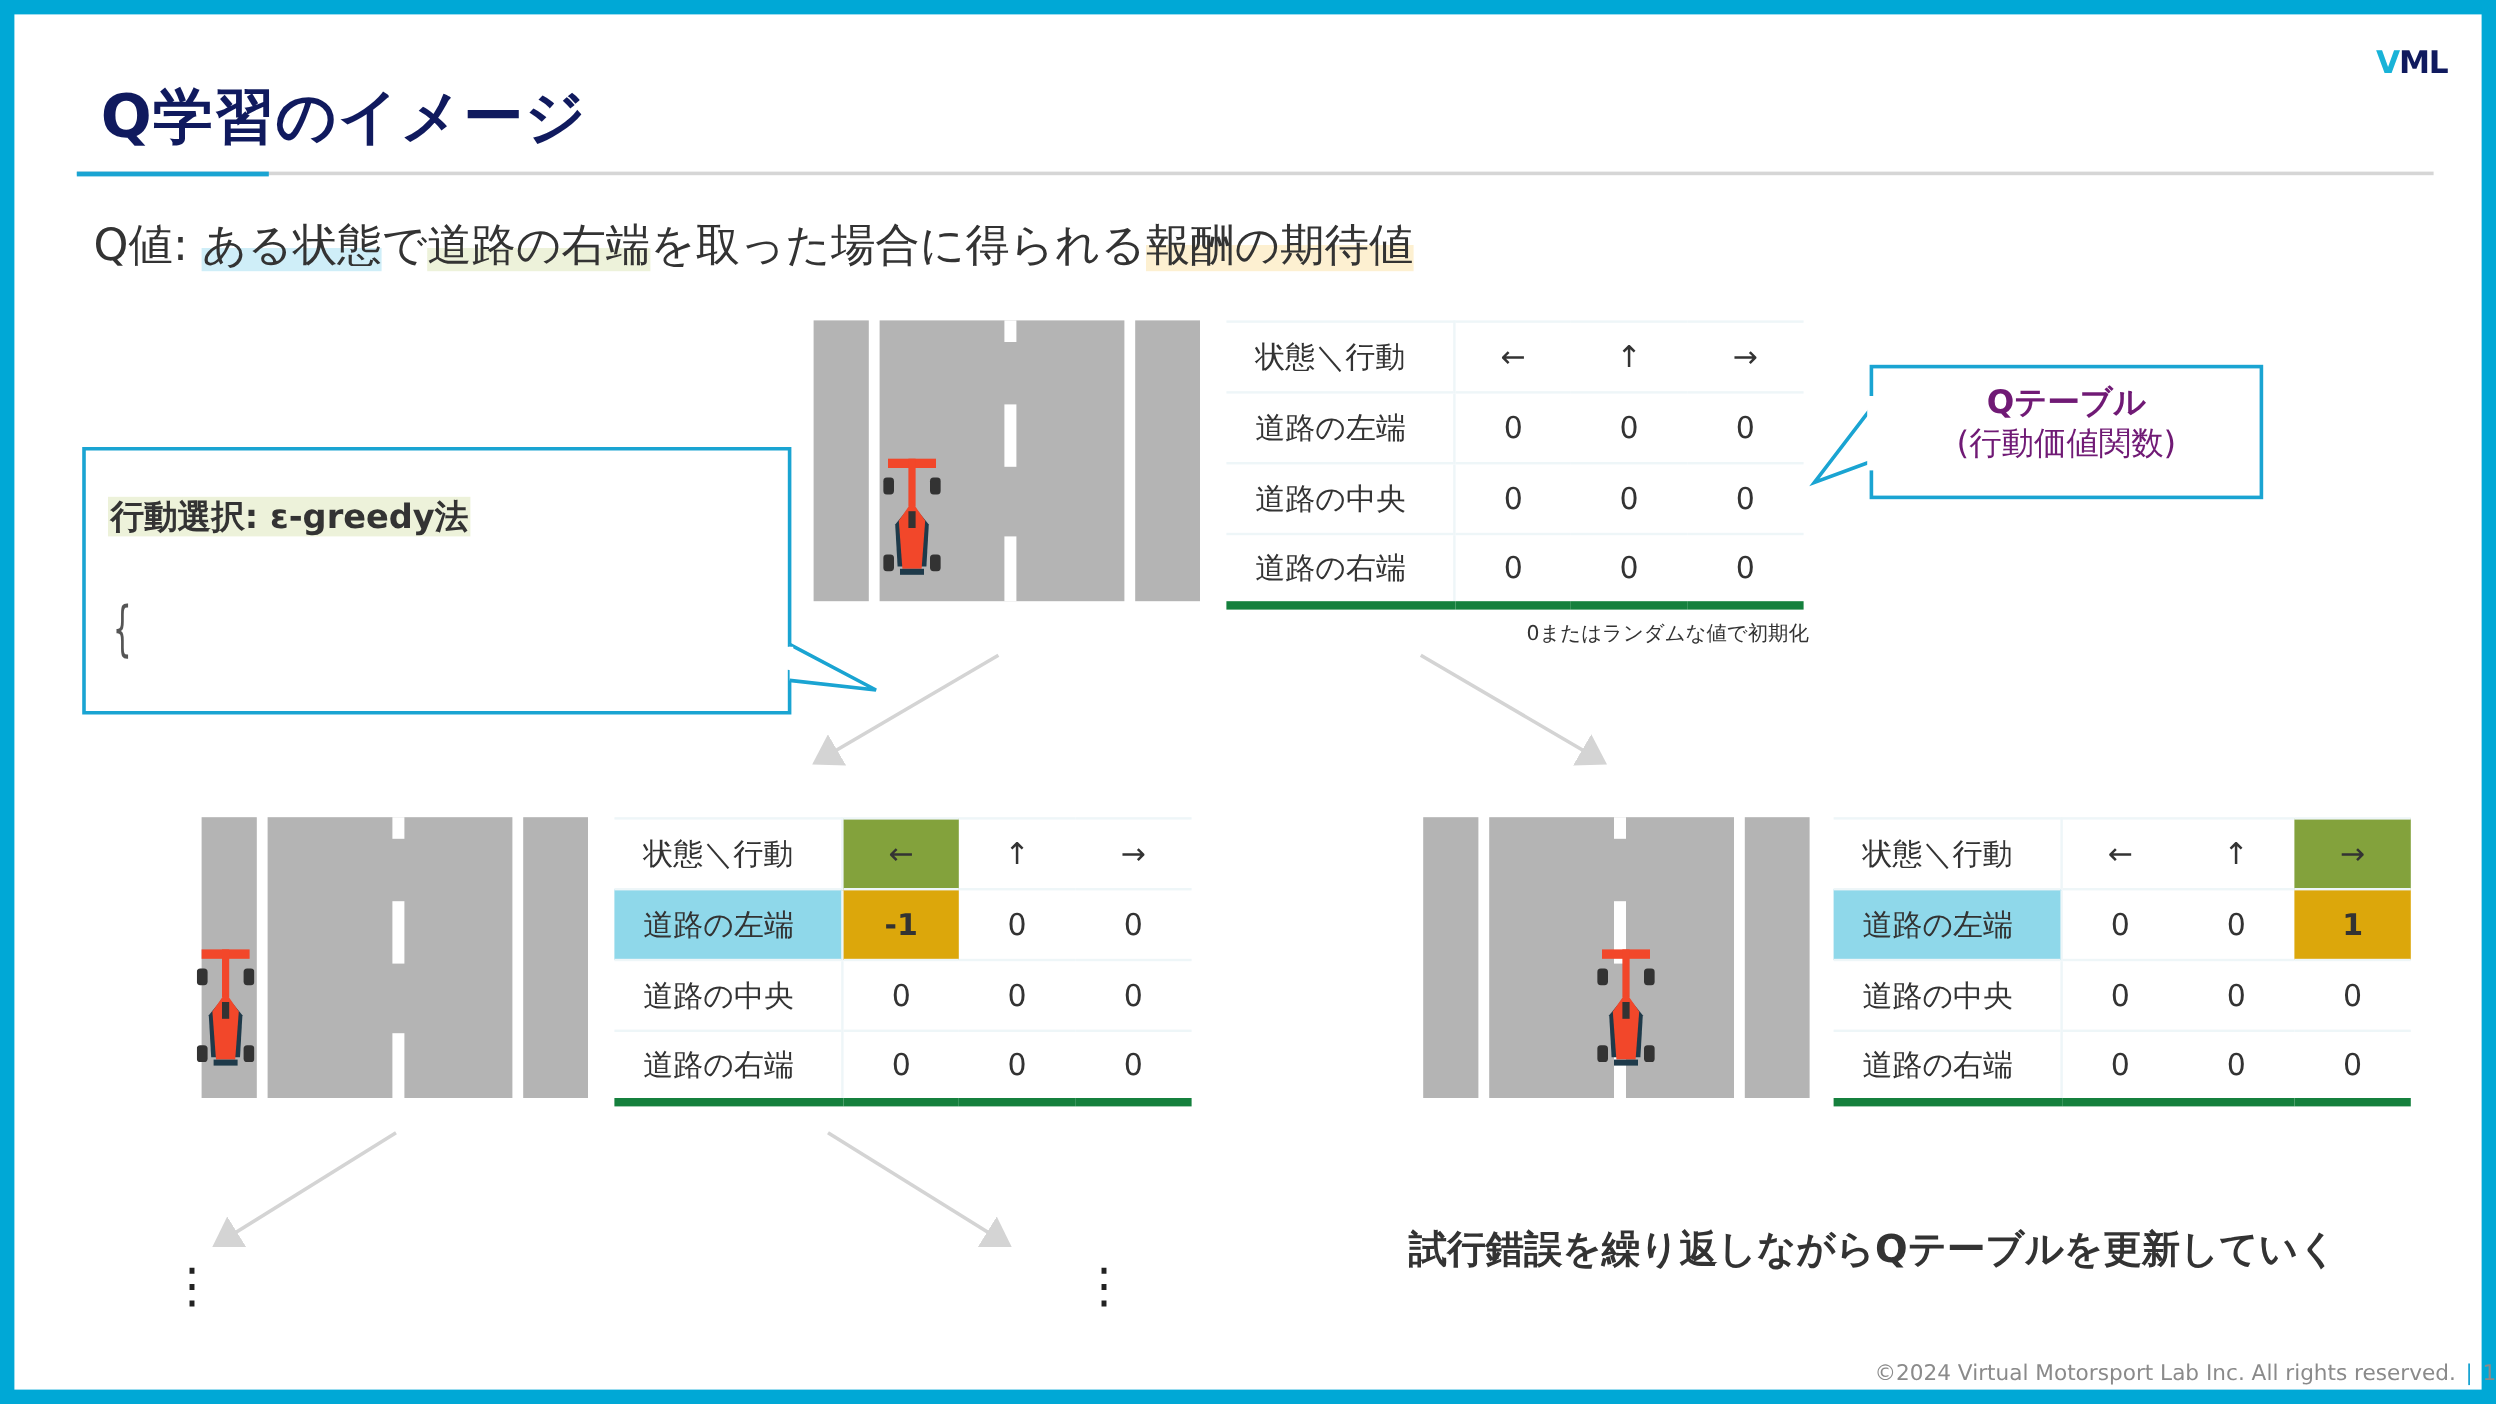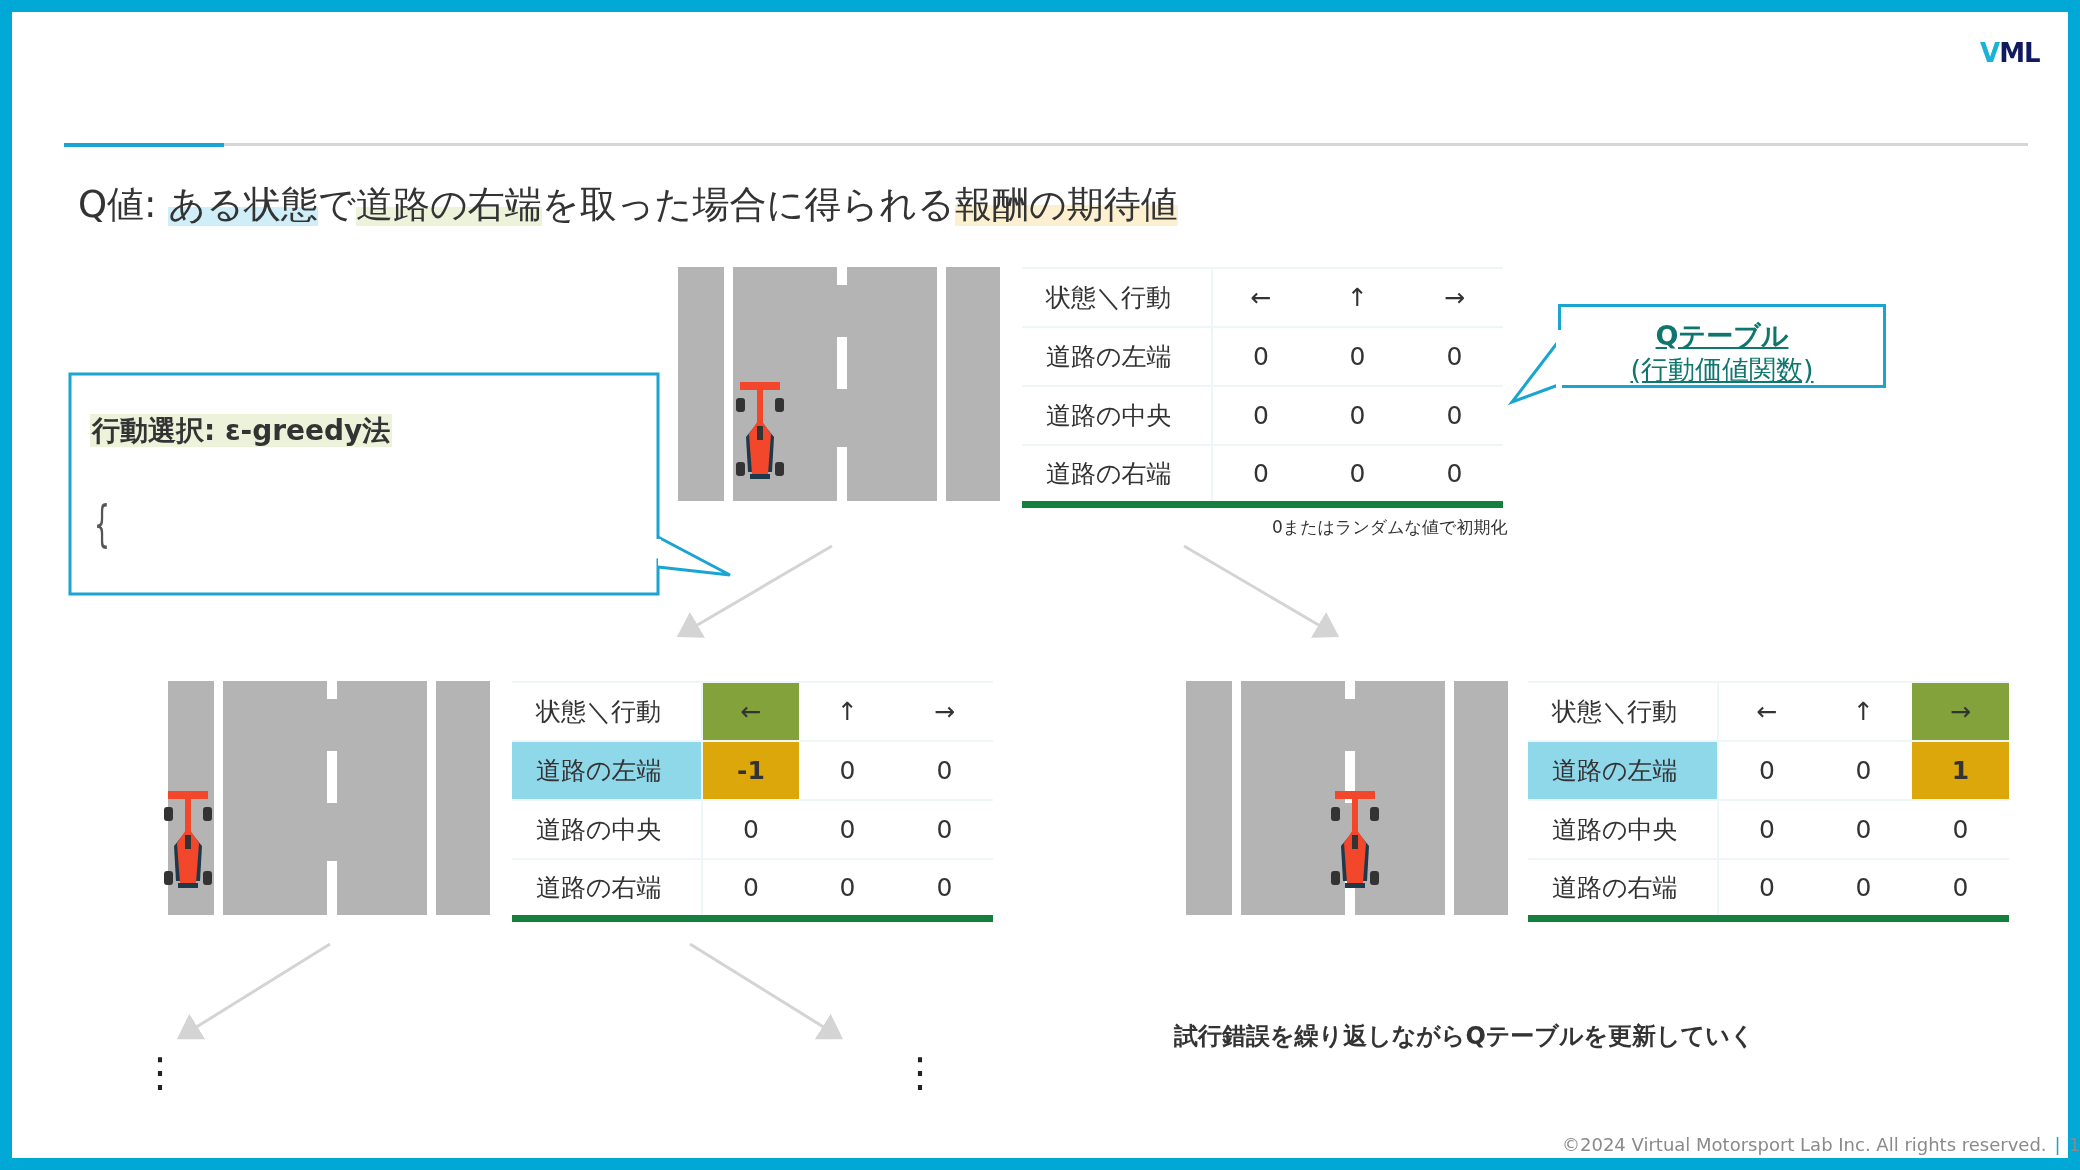--- a/index.html
+++ b/index.html
@@ -34,39 +34,40 @@
   .qt td { height: 59px; text-align: center; border-top: 2px solid #eef6f8; }
   .qt tr:last-child td { border-bottom: 7px solid #15803d; }
   .qt td.st { width: 190px; text-align: left; padding-left: 24px; border-right: 2px solid #eef6f8; }
   .qt td.val { width: 97px; }
   .qt .hl-head { background: #83a23c; }
   .qt .hl-state { background: #8fd8ea; }
   .qt .hl-cell { background: #dca70b; font-weight: bold; }
 
   .note-init { left: 1260px; top: 504px; font-size: 17px; color: #333; }
 
-  .bubble-q { left: 1546px; top: 292px; width: 328px; height: 84px; border: 3px solid #1aa4d2; text-align: center; font-size: 27px; color: #0f766e; padding-top: 12px; line-height: 34px; background: #fff; text-decoration: underline; }
+  .bubble-q { left: 1546px; top: 292px; width: 328px; height: 112px; border: 3px solid #1aa4d2; text-align: center; font-size: 27px; color: #701a75; padding-top: 12px; line-height: 34px; background: #fff; }
   .bubble-q .b { font-weight: bold; }
 
   .bubble-e { left: 56px; top: 360px; width: 604px; height: 224px; }
   .bubble-e-text { left: 78px; top: 400px; font-size: 28px; color: #333; }
   .eg-title { font-weight: bold; font-size: 28px; background: #edf2da; padding: 0 2px; }
   .eg-lines { left: 90px; top: 470px; font-size: 29px; color: #333; line-height: 42px; white-space: pre; }
   .brace { left: 74px; top: 470px; font-size: 50px; color: #555; line-height: 84px; transform: scaleX(0.5); }
 
-  .conclusion { left: 1162px; top: 1008px; font-size: 24px; font-weight: bold; color: #333; white-space: nowrap; }
+  .conclusion { left: 1162px; top: 1008px; font-size: 32px; font-weight: bold; color: #333; white-space: nowrap; }
   .footer { left: 1550px; top: 1122px; font-size: 18px; color: #8a8a8a; white-space: nowrap; }
   .footer .sep { color: #1aa4d2; margin: 0 8px; }
   .dots { font-size: 40px; color: #222; line-height: 20px; }
 </style>
 </head>
 <body>
 
 <div class="slide">
 
+  <div class="abs title">Q学習のイメージ</div>
   <div class="abs logo"><span class="v">V</span><span class="ml">ML</span></div>
   <div class="abs rule-gray"></div>
   <div class="abs rule-blue"></div>
 
   <div class="abs subtitle">
     <span>Q値: </span><span class="hl-blue">ある状態</span><span>で</span><span class="hl-green">道路の右端</span><span>を取った場合に得られる</span><span class="hl-orange">報酬の期待値</span>
   </div>
 
   <div class="abs road" style="left:666px; top:255px;">
     <div class="lane lane-l"></div>

